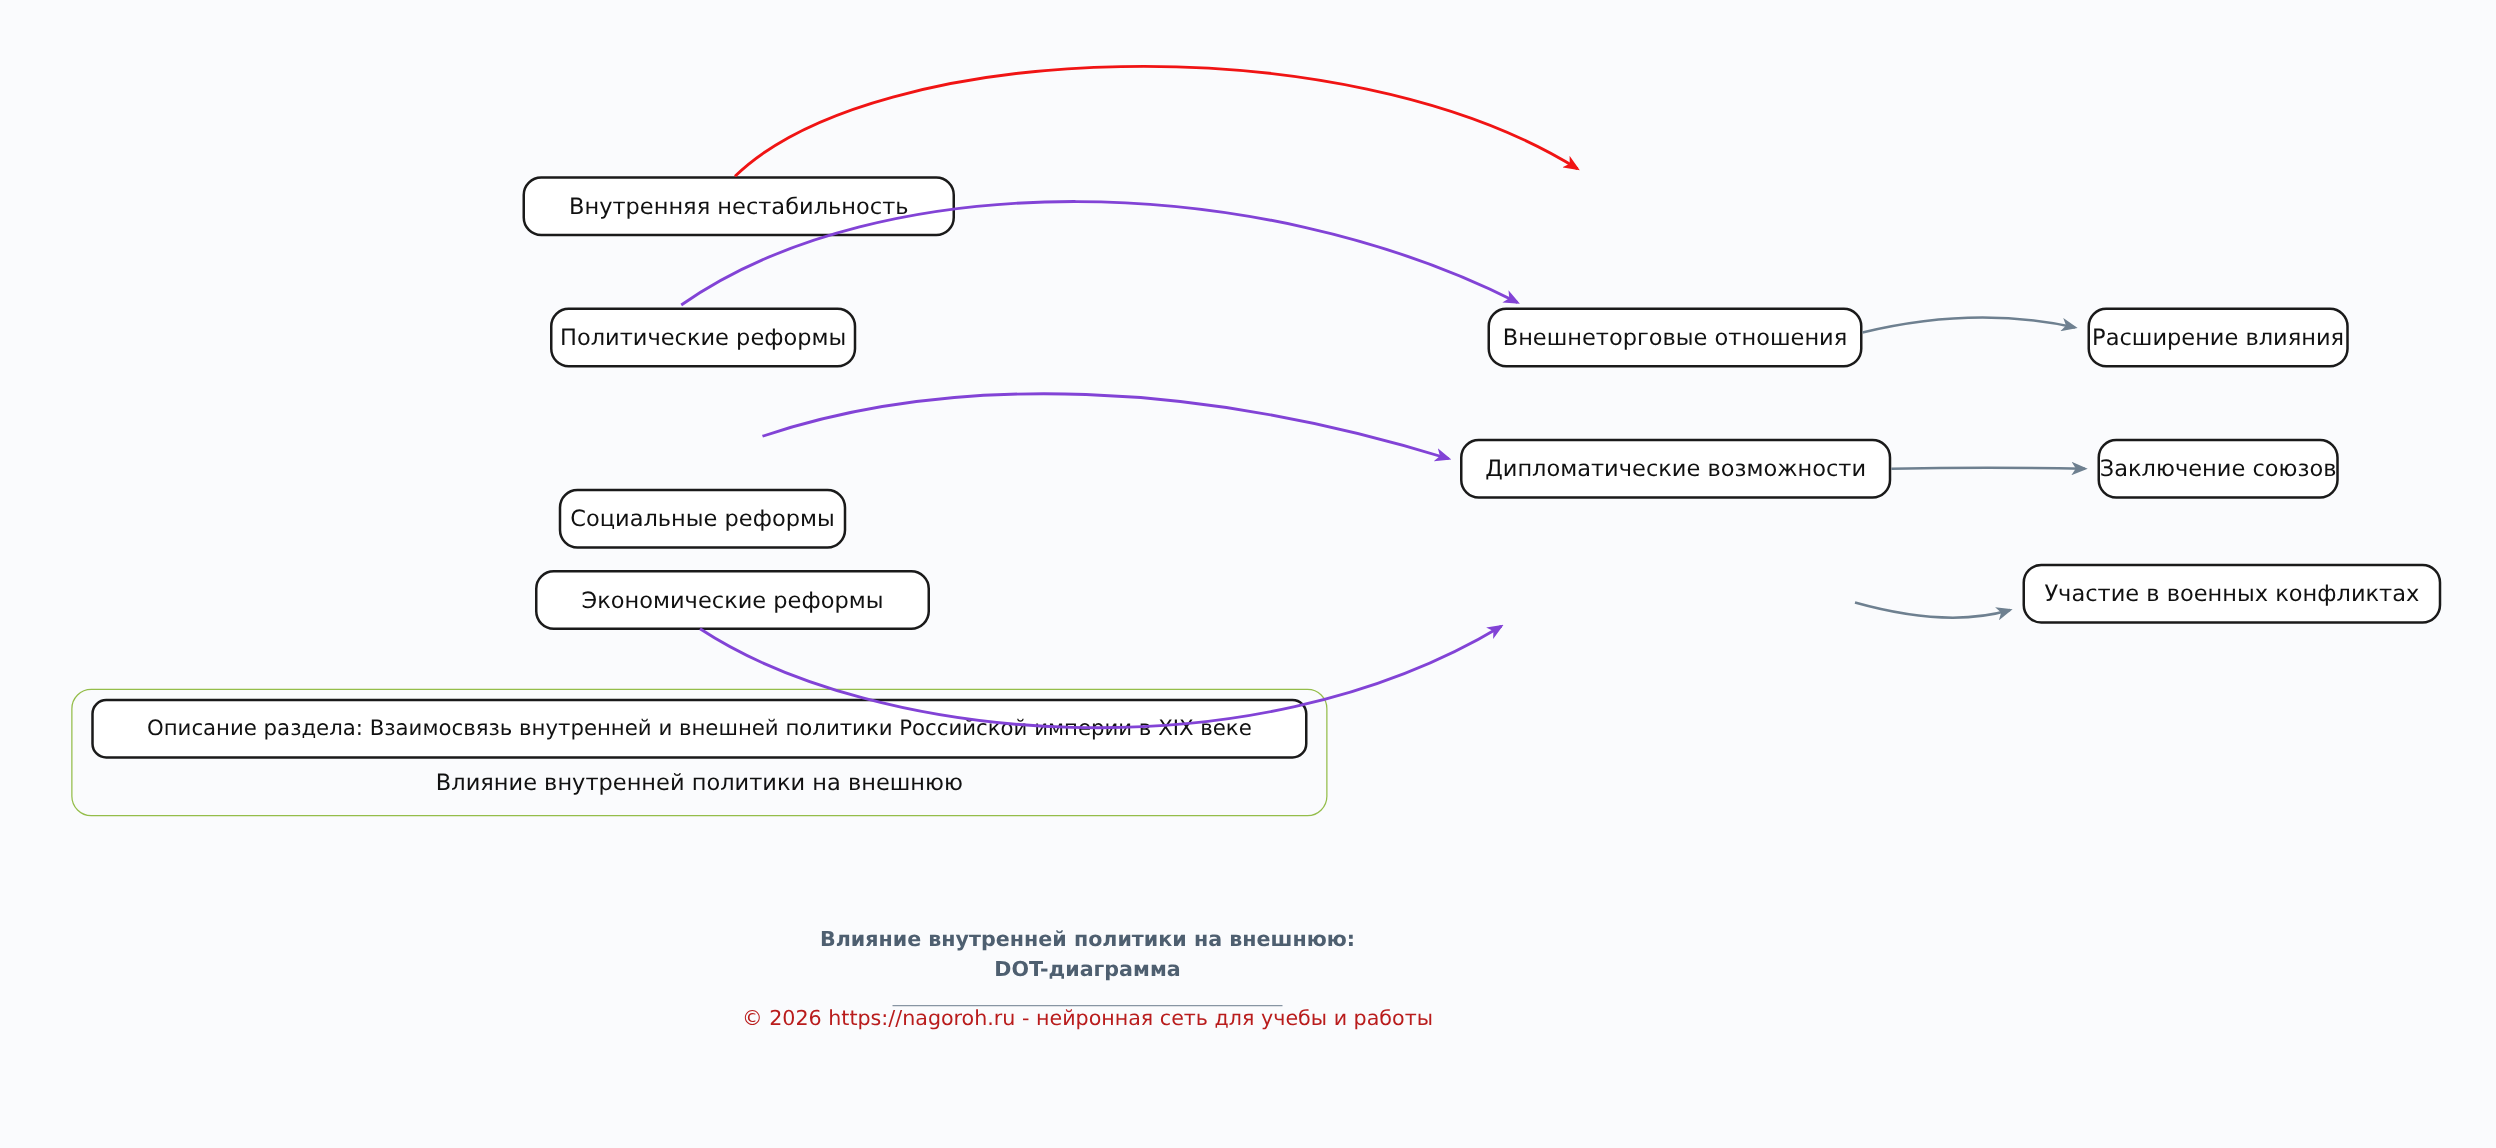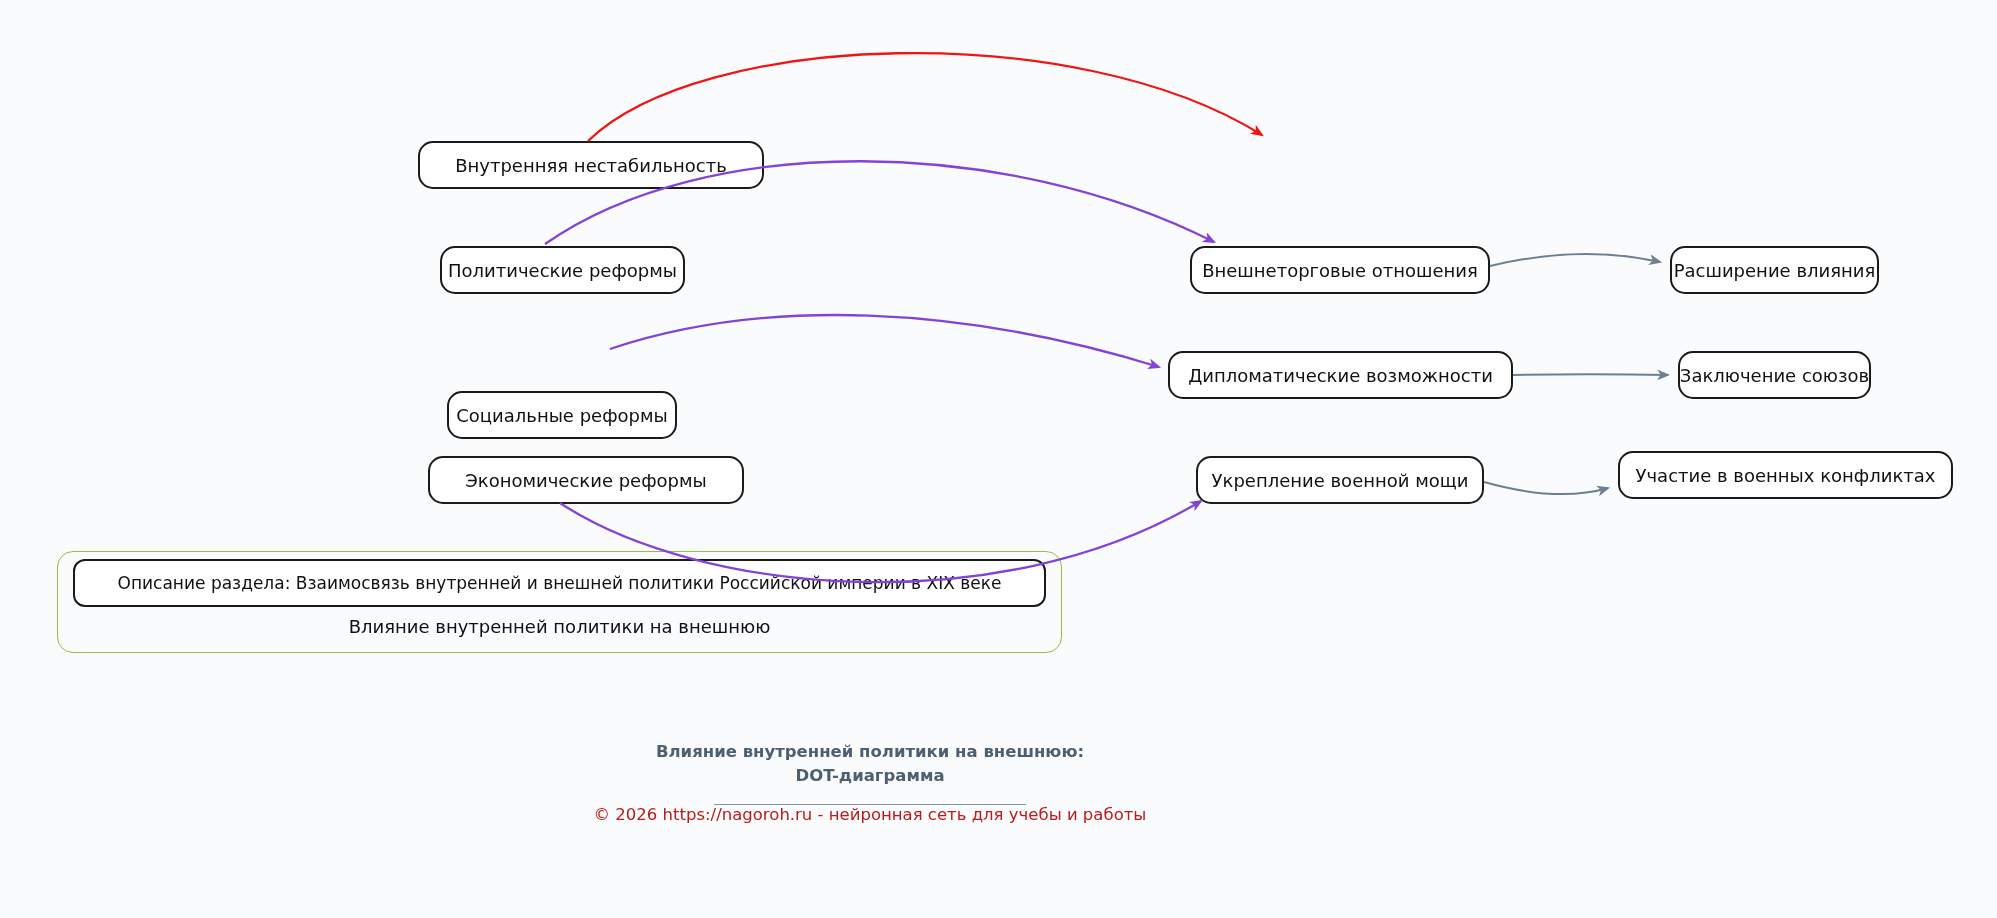--- a/index.html
+++ b/index.html
@@ -129,21 +129,20 @@
     </svg>
 
   <div class="node" id="n-a">Внутренняя нестабильность</div>
   <div class="node" id="n-c">Политические реформы</div>
   <div class="node" id="n-d">Внешнеторговые отношения</div>
   <div class="node" id="n-e">Расширение влияния</div>
   <div class="node" id="n-f">Социальные реформы</div>
   <div class="node" id="n-g">Дипломатические возможности</div>
   <div class="node" id="n-h">Заключение союзов</div>
   <div class="node" id="n-i">Экономические реформы</div>
-  <div class="node" id="n-j">Укрепление военной мощи</div>
   <div class="node" id="n-k">Участие в военных конфликтах</div>
 
   <div class="cluster">
     <div class="cluster-node">Описание раздела: Взаимосвязь внутренней и внешней политики Российской империи в XIX веке</div>
     <div class="cluster-label">Влияние внутренней политики на внешнюю</div>
   </div>
 
   <div class="footer">
     <div class="footer-title">
       <div>Влияние внутренней политики на внешнюю:</div>

